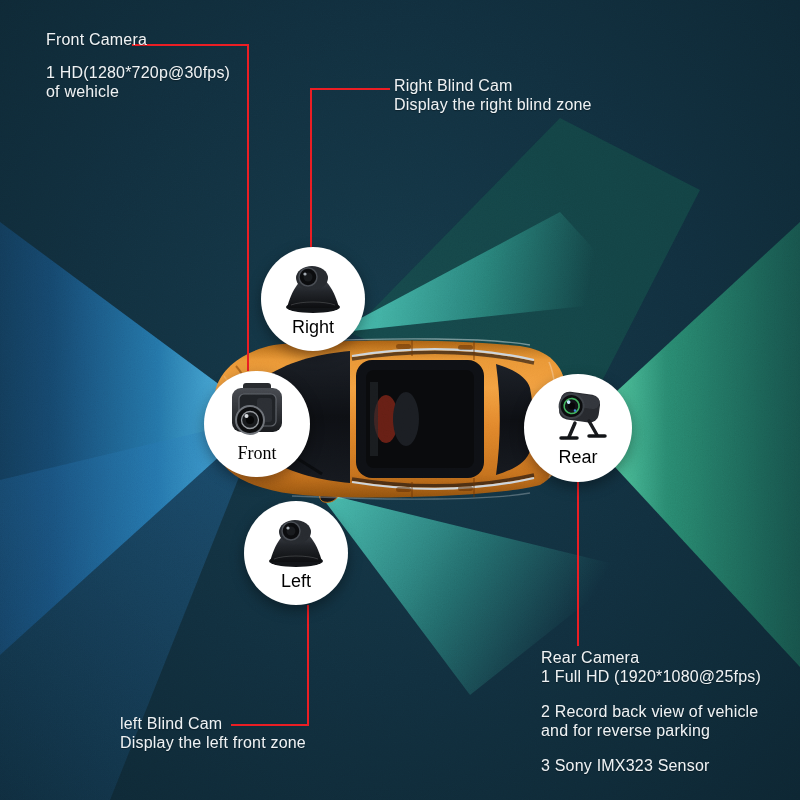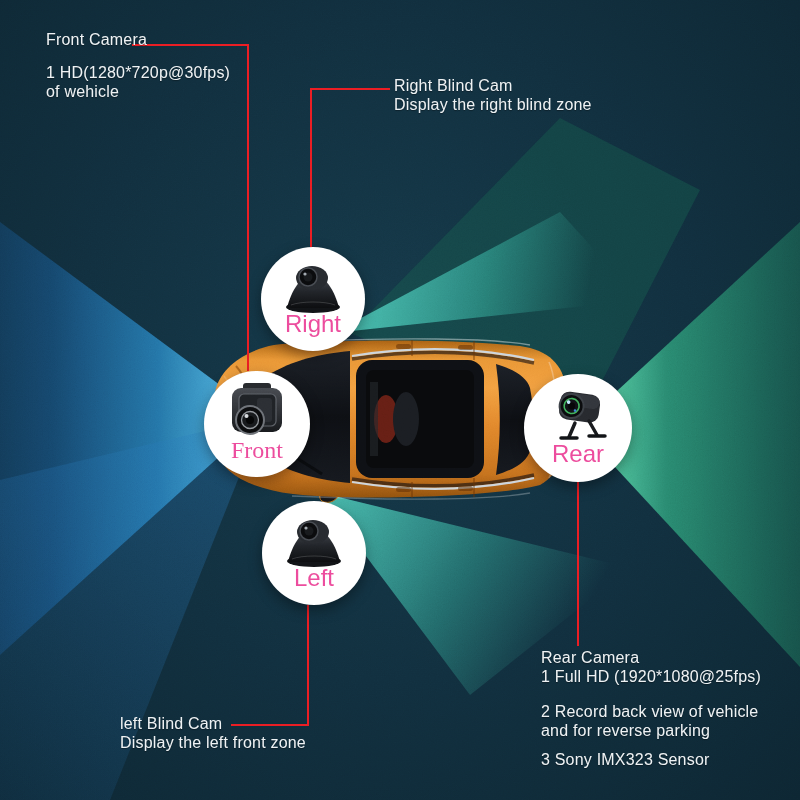--- a/index.html
+++ b/index.html
@@ -9,22 +9,22 @@
     font-family:"Liberation Sans", sans-serif;
   }
   .beam{position:absolute;}
   .note{position:absolute;color:#eef2f4;font-size:16px;line-height:19px;letter-spacing:.2px;
         text-shadow:0 1px 1px rgba(0,0,0,.35);}
   .note .para{margin:0;}
   .redline{position:absolute;background:#ea1c22;}
   .cam-circle{position:absolute;background:#ffffff;border-radius:50%;
               box-shadow:0 5px 14px rgba(0,0,0,.38);}
   .cam-icon{position:absolute;left:50%;transform:translateX(-50%);}
-  .cam-label{position:absolute;left:0;right:0;text-align:center;color:#ec4899;
-             font-size:24px;font-weight:500;}
+  .cam-label{position:absolute;left:0;right:0;text-align:center;color:#000000;
+             font-size:18px;font-weight:500;}
   .noise{position:absolute;inset:0;opacity:.22;mix-blend-mode:overlay;pointer-events:none;}
 </style>
 </head>
 <body>
 
 <div class="stage">
 
   <div class="beam" style="left:0;top:222px;width:263px;height:433px;
               clip-path:polygon(263px 195px, 0 0, 0 433px);
               background:linear-gradient(to left, rgba(96,203,248,.95), rgba(42,140,205,.72) 40%, rgba(25,95,155,.5) 80%, rgba(22,80,132,.42));"></div>
@@ -148,21 +148,21 @@
         <circle cx="26" cy="20" r="3.5" fill="#060708"></circle>
         <circle cx="22.5" cy="16.5" r="1.8" fill="#bfe8ff"></circle>
         <circle cx="30" cy="24" r="1.3" fill="#3b7fd4"></circle>
       </g>
       <path d="M30,36 L24,50 M44,34 L52,48" stroke="#17191c" stroke-width="3.5" stroke-linecap="round"></path>
       <path d="M16,51 L32,51 M44,49 L60,49" stroke="#101215" stroke-width="3.5" stroke-linecap="round"></path>
     </svg>
     <div class="cam-label" style="bottom:14px">Rear</div>
   </div>
 
-  <div class="cam-circle" style="left:262px;top:501px;width:104px;height:104px;">
+  <div class="cam-circle" style="left:244px;top:501px;width:104px;height:104px;">
     <svg class="cam-icon" style="top:14px" width="64" height="54" viewBox="0 0 64 54">
       <ellipse cx="32" cy="46" rx="27" ry="6" fill="#111316"></ellipse>
       <path d="M6,47 C10,30 20,14 32,13 C44,14 54,30 58,47 Z" fill="url(#domeG1)"></path>
       <path d="M10,44 C20,40 44,40 54,44" stroke="rgba(255,255,255,.15)" fill="none"></path>
       <ellipse cx="31" cy="17" rx="16" ry="12" fill="#26292e"></ellipse>
       <circle cx="27" cy="16" r="9" fill="#0a0b0d" stroke="#45494f" stroke-width="1.5"></circle>
       <circle cx="27" cy="16" r="4.5" fill="#17191c"></circle>
       <circle cx="24" cy="13" r="1.6" fill="#9fa6ad"></circle>
     </svg>
     <div class="cam-label" style="bottom:13px">Left</div>
@@ -182,21 +182,21 @@
   <div class="note" style="left:120px;top:714px;">
     <div class="para">left Blind Cam</div>
     <div class="para">Display the left front zone</div>
   </div>
 
   <div class="note" style="left:541px;top:648px;">
     <div class="para">Rear Camera</div>
     <div class="para">1 Full HD (1920*1080@25fps)</div>
     <div class="para" style="margin-top:16px">2 Record back view of vehicle</div>
     <div class="para">and for reverse parking</div>
-    <div class="para" style="margin-top:10px">3 Sony IMX323 Sensor</div>
+    <div class="para" style="margin-top:16px">3 Sony IMX323 Sensor</div>
   </div>
 
   <svg class="noise" width="800" height="800">
     <filter id="nz">
       <feTurbulence type="fractalNoise" baseFrequency="0.85" numOctaves="2" seed="7"></feTurbulence>
       <feColorMatrix type="matrix" values="0.33 0.33 0.33 0 0  0.33 0.33 0.33 0 0  0.33 0.33 0.33 0 0  0 0 0 0 0.5"></feColorMatrix>
     </filter>
     <rect width="800" height="800" filter="url(#nz)"></rect>
   </svg>
 

